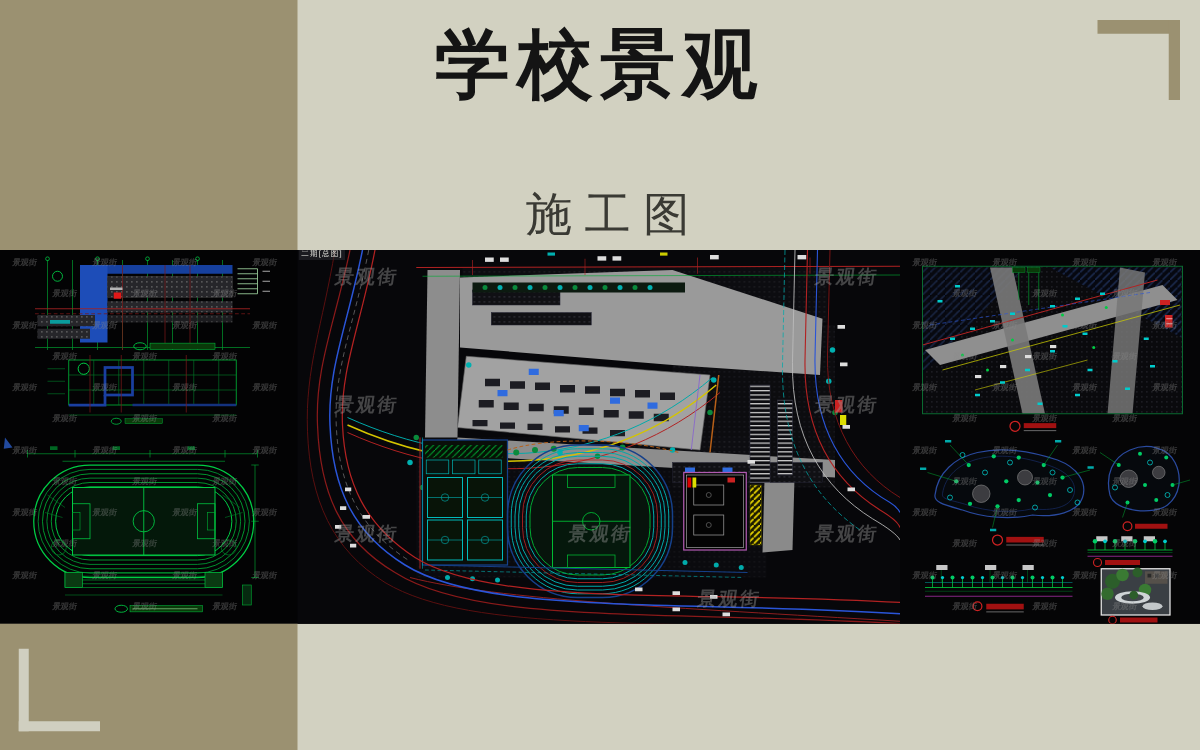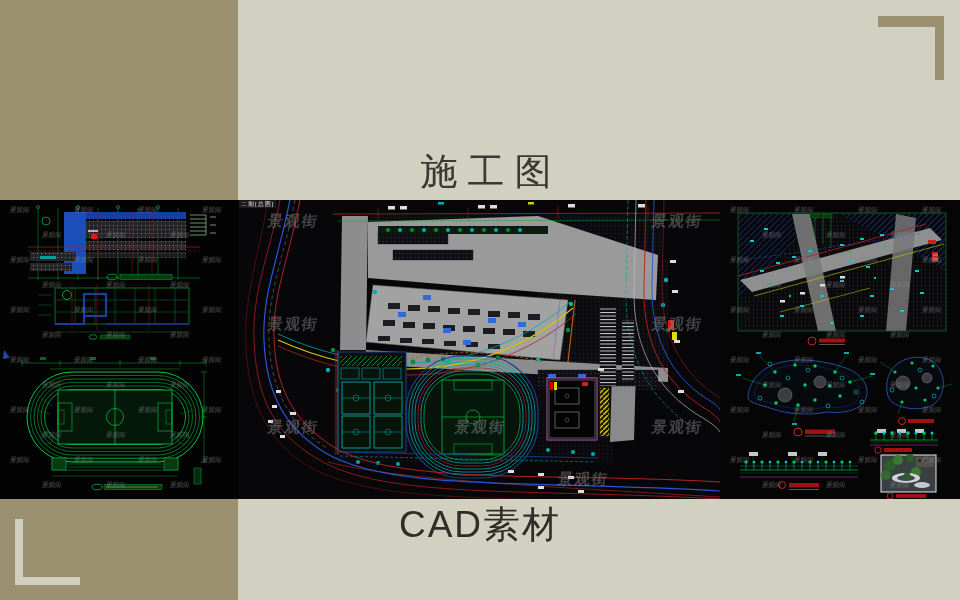--- a/index.html
+++ b/index.html
@@ -40,20 +40,21 @@
   .wm-small{font-size:6.5px;opacity:.38;}
   .wm-big{font-size:15px;opacity:.42;color:#9a9a9a;letter-spacing:2px;}
 </style>
 </head>
 <body>
 
 <div class="abs" style="left:0;top:0;width:960px;height:600px;">
 
   <div class="abs olive block-tl"></div>
 
+  <h1 class="abs title" style="margin:0;">学校景观</h1>
   <div class="abs subheading">施工图</div>
 
   <div class="abs r-bracket-h"></div>
   <div class="abs r-bracket-v"></div>
 
   <div class="abs cad-band">
 
     <div class="panel panel-left">
       <svg width="238" height="299" viewBox="0 0 238 299">
         <defs>
@@ -825,14 +826,13 @@
         <span class="wm wm-big" style="left: 455px; top: 218px;">景观街</span>
         <span class="wm wm-big" style="left: 652px; top: 218px;">景观街</span>
         <span class="wm wm-big" style="left: 558px; top: 270px;">景观街</span>
       </div>
   </div>
 
   <div class="abs olive block-bl"></div>
   <div class="abs l-bracket-v"></div>
   <div class="abs l-bracket-h"></div>
 
-  <div class="abs footer-label">CAD素材</div>
 </div>
 
 </body></html>

